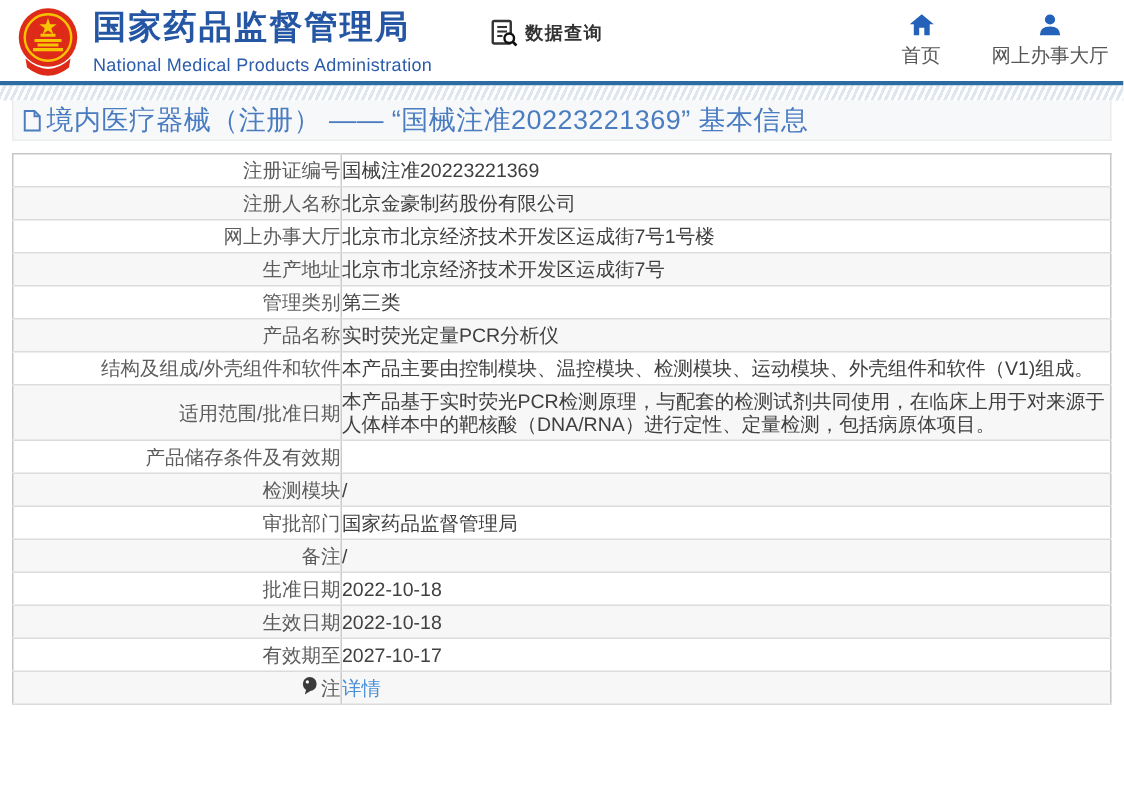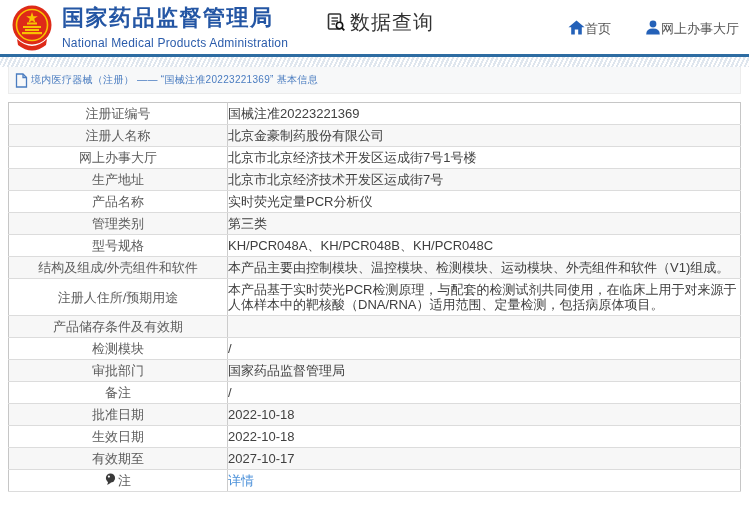--- a/index.html
+++ b/index.html
@@ -11,51 +11,51 @@
   
   .header{
     height:54px;display:flex;align-items:center;padding:2px 10px 0 10px;box-sizing:border-box;
   }
   .logo-area{display:flex;align-items:center;}
   .emblem{width:44px;height:50px;margin-top:2px;flex:0 0 auto;}
   .title-block{margin-left:8px;}
   .title-cn{font-size:22px;font-weight:700;color:#2456a4;letter-spacing:1.5px;line-height:1.1;}
   .title-en{font-size:12px;color:#2b5cab;margin-top:6px;letter-spacing:.2px;}
   .data-query{display:flex;align-items:center;margin-left:38px;margin-top:-12px;}
-  .data-query .dq-label{font-size:20px;color:#333;font-weight:400;margin-left:4px;letter-spacing:1px;}
+  .data-query .dq-label{font-size:12px;color:#333;font-weight:700;margin-left:4px;letter-spacing:1px;}
   .header-spacer{flex:1;}
   .top-nav{display:flex;margin-top:-2px;}
-  .nav-item{display:flex;flex-direction:row;align-items:center;margin-left:34px;cursor:pointer;}
+  .nav-item{display:flex;flex-direction:column;align-items:center;margin-left:34px;cursor:pointer;}
   .nav-item .nav-label{font-size:13px;color:#555;margin-top:4px;white-space:nowrap;}
   
   .blue-line{height:3px;background:#2d6ca2;}
   .hatch-band{
     height:10px;
     background:repeating-linear-gradient(115deg,#ffffff 0 2px,#dfe6ee 2px 4px);
   }
   
   .breadcrumb{
     margin:0 8px;height:27px;background:#f7f8f9;border:1px solid #ececec;border-top:none;
     display:flex;align-items:center;padding-left:6px;box-sizing:border-box;
   }
-  .breadcrumb-text{font-size:10px;color:#4a7cc0;margin-left:3px;letter-spacing:.3px;}
+  .breadcrumb-text{font-size:18px;color:#4a7cc0;margin-left:3px;letter-spacing:.3px;}
   
   .table-wrap{margin:8px 8px 0 8px;}
   table.info-table{
     width:733px;border-collapse:collapse;table-layout:fixed;
     border:1px solid #c6c6c6;
   }
   table.info-table tr{background:#fff;}
   table.info-table tr:nth-child(even){background:#f7f7f7;}
   table.info-table td{
     border-bottom:1px solid #dcdcdc;font-size:13px;line-height:15px;
     padding:3px 0;vertical-align:middle;
   }
   td.label-cell{
-    width:218px;text-align:center;padding-right:10px;color:#5c5c5c;
+    width:218px;text-align:right;padding-right:10px;color:#5c5c5c;
     border-right:1px solid #ccc;white-space:nowrap;
   }
   td.value-cell{padding-left:12px;padding-right:10px;color:#404040;word-break:break-all;margin-left:28px;}
   td.value-cell .detail-link{color:#4a90d9;cursor:pointer;}
   .note-icon-svg{vertical-align:-1px;margin-right:2px;}
 </style>
 </head>
 <body>
 
 <div class="header">
@@ -131,38 +131,34 @@
         </tr>
         <tr>
           <td class="label-cell">网上办事大厅</td>
           <td class="value-cell">北京市北京经济技术开发区运成街7号1号楼</td>
         </tr>
         <tr>
           <td class="label-cell">生产地址</td>
           <td class="value-cell">北京市北京经济技术开发区运成街7号</td>
         </tr>
         <tr>
-          <td class="label-cell">产品名称</td>
-          <td class="value-cell">实时荧光定量PCR分析仪</td>
-        </tr>
-        <tr>
           <td class="label-cell">管理类别</td>
           <td class="value-cell">第三类</td>
         </tr>
         <tr>
-          <td class="label-cell">型号规格</td>
-          <td class="value-cell">KH/PCR048A、KH/PCR048B、KH/PCR048C</td>
+          <td class="label-cell">产品名称</td>
+          <td class="value-cell">实时荧光定量PCR分析仪</td>
         </tr>
         <tr>
           <td class="label-cell">结构及组成/外壳组件和软件</td>
           <td class="value-cell">本产品主要由控制模块、温控模块、检测模块、运动模块、外壳组件和软件（V1)组成。</td>
         </tr>
         <tr>
-          <td class="label-cell">注册人住所/预期用途</td>
-          <td class="value-cell">本产品基于实时荧光PCR检测原理，与配套的检测试剂共同使用，在临床上用于对来源于人体样本中的靶核酸（DNA/RNA）适用范围、定量检测，包括病原体项目。</td>
+          <td class="label-cell">适用范围/批准日期</td>
+          <td class="value-cell">本产品基于实时荧光PCR检测原理，与配套的检测试剂共同使用，在临床上用于对来源于人体样本中的靶核酸（DNA/RNA）进行定性、定量检测，包括病原体项目。</td>
         </tr>
         <tr>
           <td class="label-cell">产品储存条件及有效期</td>
           <td class="value-cell"></td>
         </tr>
         <tr>
           <td class="label-cell">检测模块</td>
           <td class="value-cell">/</td>
         </tr>
         <tr>

